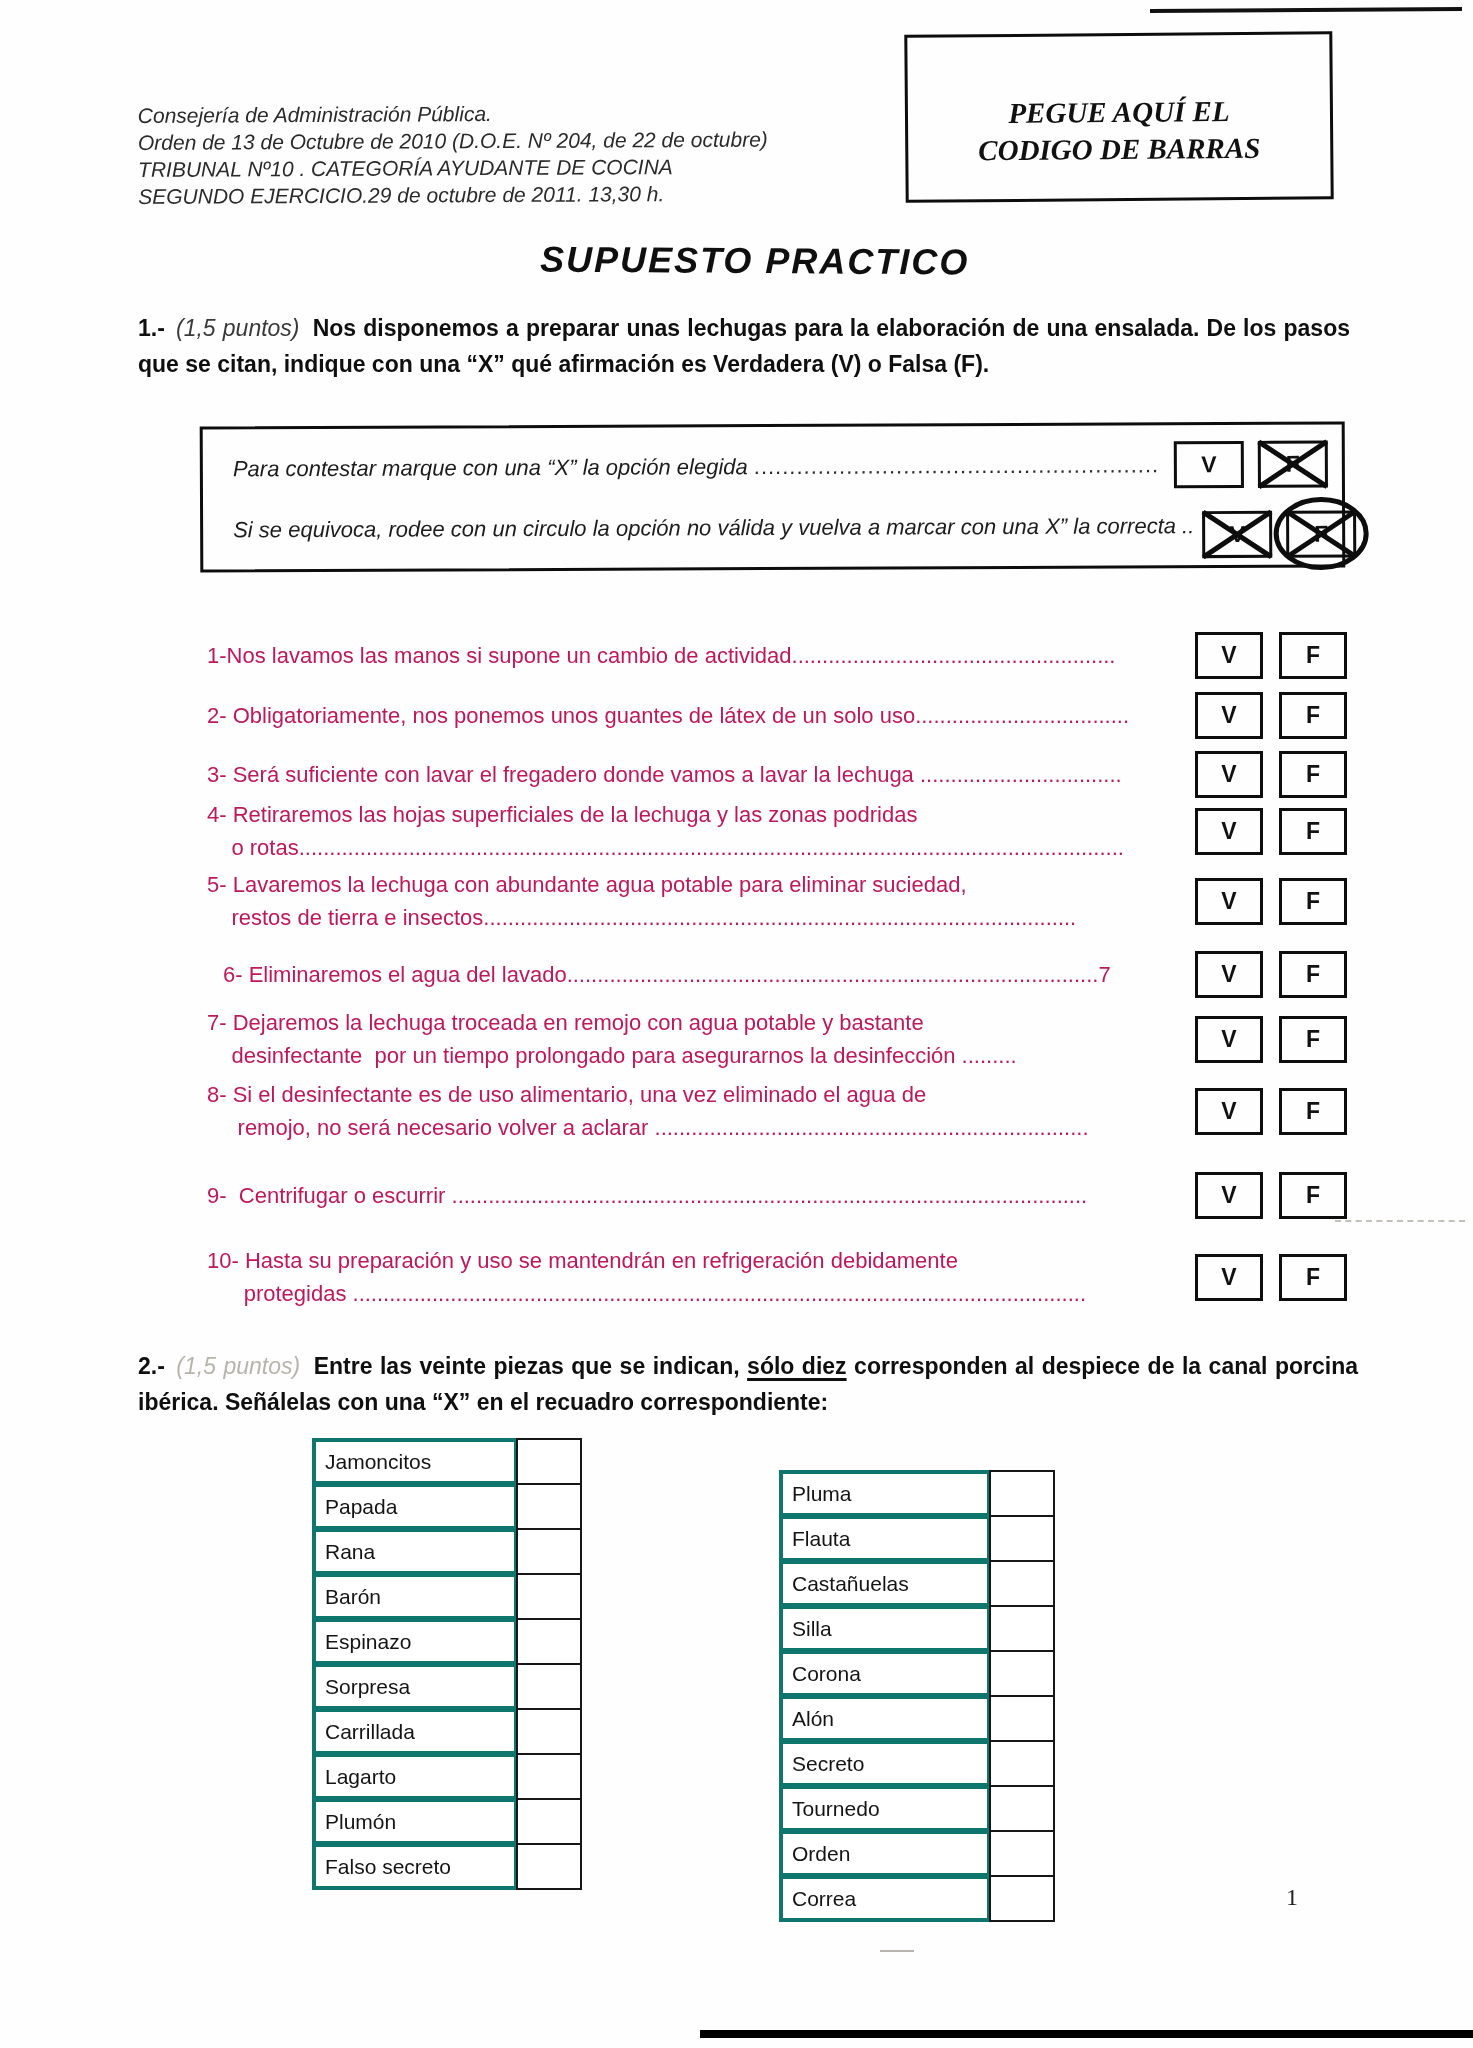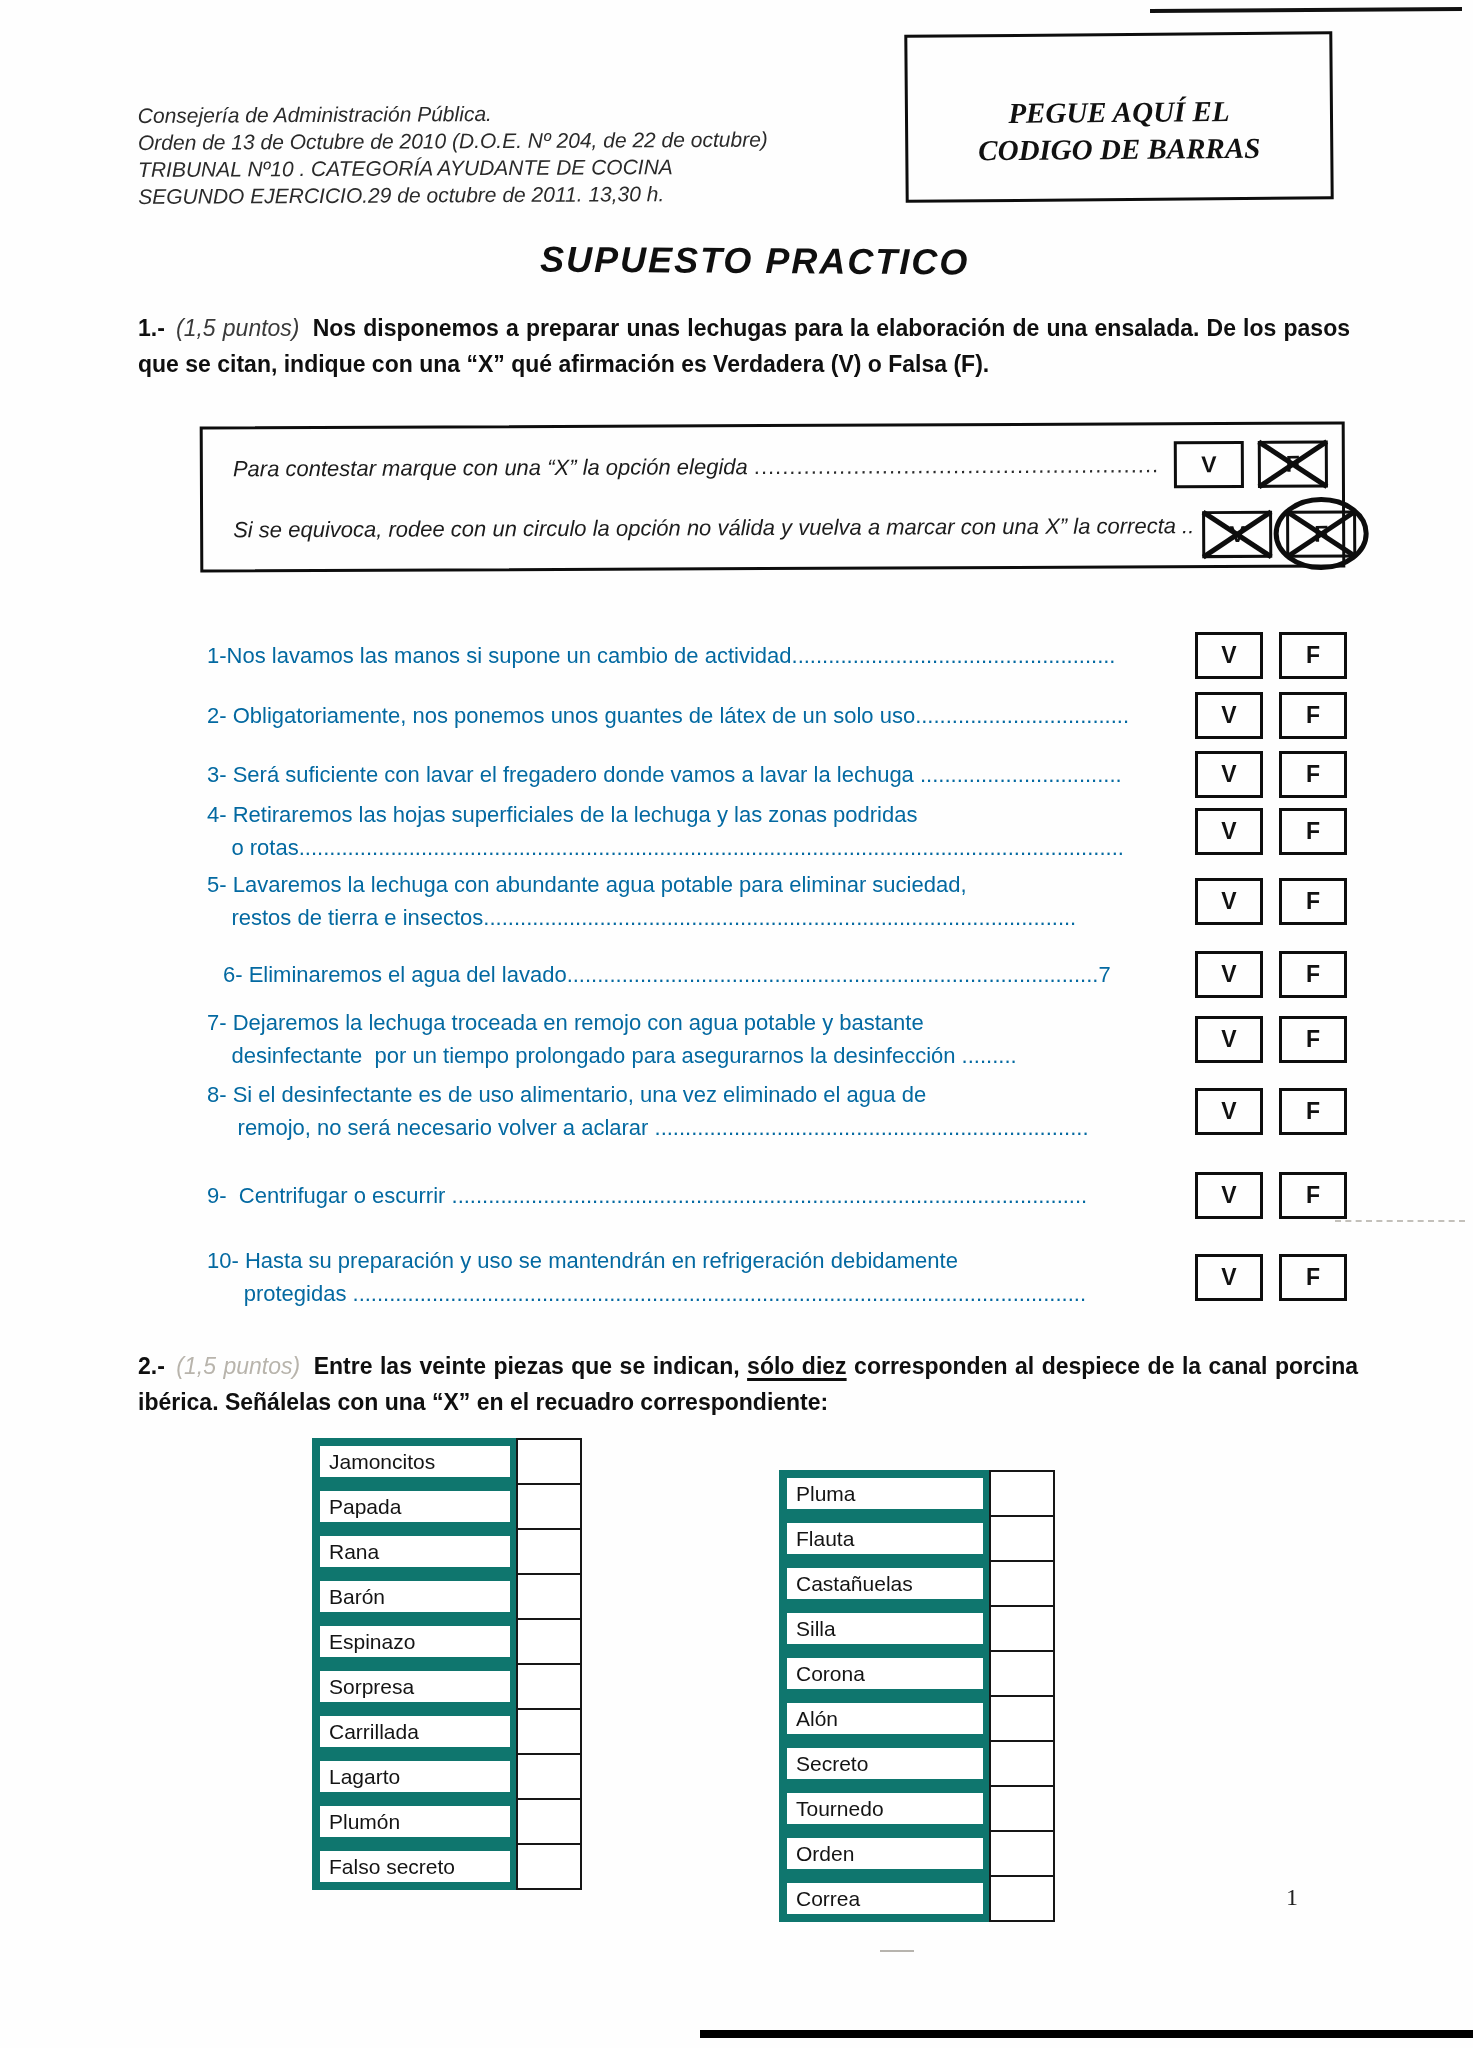--- a/index.html
+++ b/index.html
@@ -48,37 +48,37 @@
           display:flex;align-items:center;justify-content:center;
           font-size:23px;font-weight:bold;color:#111;background:transparent;}
   .ex-box svg{position:absolute;left:-4px;top:-4px;width:72px;height:49px;overflow:visible;}
   .shift-down{transform:translateY(9px);}
 
   
   .statements{position:absolute;left:207px;top:632px;width:1140px;}
   .stmt-row{display:flex;align-items:center;height:47px;}
   .stmt-row.two{height:66px;}
   .stmt-text{width:960px;font-size:22px;line-height:33px;white-space:pre;overflow:hidden;
-             color:#0369a1;}
+             color:#be185d;}
   .vf-pair{display:flex;gap:16px;margin-left:auto;}
   .vf-box{width:68px;height:47px;border:3px solid #0d0d0d;box-sizing:border-box;
           display:flex;align-items:center;justify-content:center;
           font-size:23px;font-weight:bold;color:#111;}
   .mt13{margin-top:13px;} .mt12{margin-top:12px;} .mt0{margin-top:0;}
   .mt4{margin-top:4px;}  .mt17{margin-top:17px;margin-left:16px;} .mt8{margin-top:8px;}
   .mt6{margin-top:6px;}  .mt28{margin-top:28px;} .mt25{margin-top:25px;}
 
   
   .cut-table{position:absolute;}
   .cut-table.left{left:312px;top:1440px;}
   .cut-table.right{left:752px;top:1472px;padding-left:27px;}
   .cut-row{display:grid;height:47px;margin-top:-2px;}
   .cut-table.left .cut-row{grid-template-columns:206px 64px;}
   .cut-table.right .cut-row{grid-template-columns:212px 64px;}
-  .cut-label{border:8px solid #0f766e;box-sizing:border-box;display:flex;align-items:center;
+  .cut-label{border:4px solid #0f766e;box-sizing:border-box;display:flex;align-items:center;
              padding-left:9px;font-size:21px;color:#141414;background:#fff;}
   .cut-checkbox{border:2px solid #161616;box-sizing:border-box;margin-left:-2px;background:#fff;}
 
   
   .noise-dashes{position:absolute;left:1335px;top:1220px;width:130px;height:0;
                 border-top:2px dashed #c3c0ba;}
   .noise-dash-small{position:absolute;left:880px;top:1950px;width:34px;height:2px;background:#b7b4ae;}
   .bottom-bar{position:absolute;left:700px;top:2030px;width:773px;height:8px;background:#000;}
   .page-number{position:absolute;left:1286px;top:1884px;font-family:"Liberation Serif", serif;
                font-size:24px;color:#222;}

